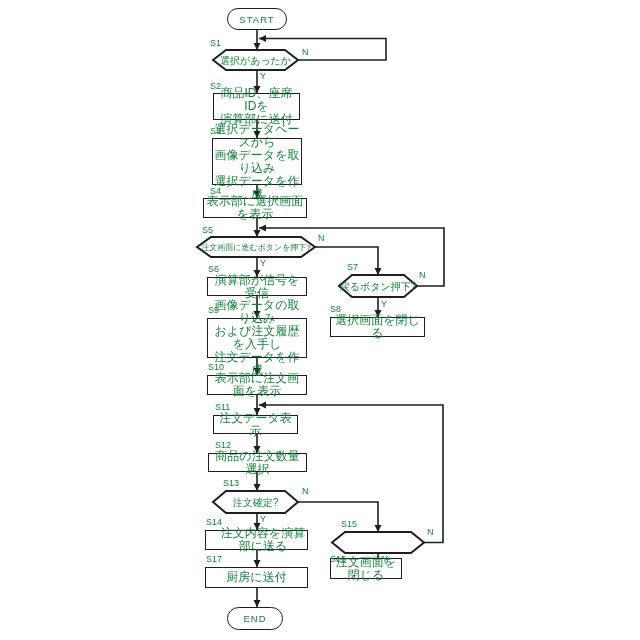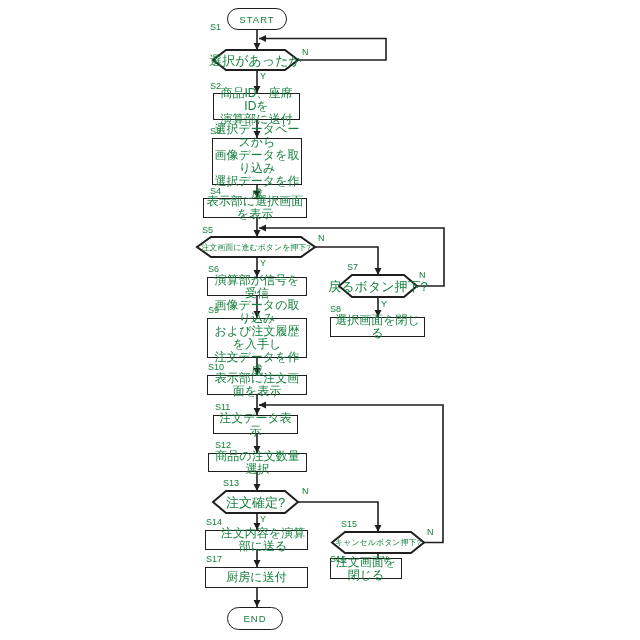--- a/index.html
+++ b/index.html
@@ -15,21 +15,21 @@
   .node {
     position:absolute; box-sizing:border-box; background:#ffffff;
     border:1.9px solid #1f1f1f; display:flex; align-items:center; justify-content:center;
     text-align:center; font-size:12px; line-height:13px; white-space:pre-line;
     letter-spacing:0; padding:0 1px;
   }
   .terminal { border-radius:12px; font-size:9.5px; letter-spacing:1px; }
   .hextext {
     position:absolute; box-sizing:border-box; background:transparent; border:none;
     display:flex; align-items:center; justify-content:center; text-align:center;
-    font-size:13px; line-height:11px; white-space:nowrap;
+    font-size:10px; line-height:11px; white-space:nowrap;
   }
   .hextext.small { font-size:8px; }
   .steplabel { position:absolute; font-size:9px; line-height:10px; }
   .branch { position:absolute; font-size:9px; line-height:10px; }
 </style>
 </head>
 <body>
 
 <div class="canvas">
 
@@ -145,23 +145,22 @@
   <div class="node" style="left:213px; top:415px; width:85px;  height:19px;">注文データ表示</div>
   <div class="node" style="left:208px; top:453px; width:99px;  height:19px;">商品の注文数量選択</div>
   <div class="node" style="left:205px; top:530px; width:103px; height:20px;padding-left:14px;">注文内容を演算部に送る</div>
   <div class="node" style="left:330px; top:558px; width:72px;  height:21px;">注文画面を閉じる</div>
   <div class="node" style="left:205px; top:567px; width:103px; height:21px;">厨房に送付</div>
 
   <div class="hextext" style="left:213px; top:50px; width:85px; height:20px;">選択があったか</div>
   <div class="hextext small" style="left:197px; top:237px; width:118px; height:20px;">注文画面に進むボタンを押下?</div>
   <div class="hextext" style="left:339px; top:275px; width:78px; height:22px;">戻るボタン押下?</div>
   <div class="hextext" style="left:213px; top:491px; width:85px; height:22px;">注文確定?</div>
-  <div class="hextext small" style="left:332px; top:532px; width:92px; height:21px;">キャンセルボタン押下?</div>
 
-  <div class="steplabel" style="left:210px; top:22px;">S1</div>
+  <div class="steplabel" style="left:210px; top:38px;">S1</div>
   <div class="steplabel" style="left:210px; top:81px;">S2</div>
   <div class="steplabel" style="left:210px; top:126px;">S3</div>
   <div class="steplabel" style="left:210px; top:186px;">S4</div>
   <div class="steplabel" style="left:202px; top:225px;">S5</div>
   <div class="steplabel" style="left:208px; top:264px;">S6</div>
   <div class="steplabel" style="left:347px; top:262px;">S7</div>
   <div class="steplabel" style="left:330px; top:304px;text-align:right;">S8</div>
   <div class="steplabel" style="left:208px; top:305px;">S9</div>
   <div class="steplabel" style="left:208px; top:362px;">S10</div>
   <div class="steplabel" style="left:215px; top:402px;">S11</div>

